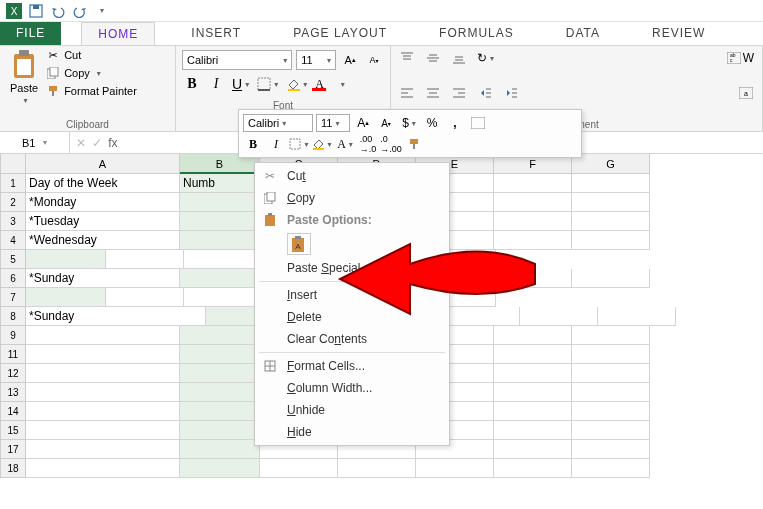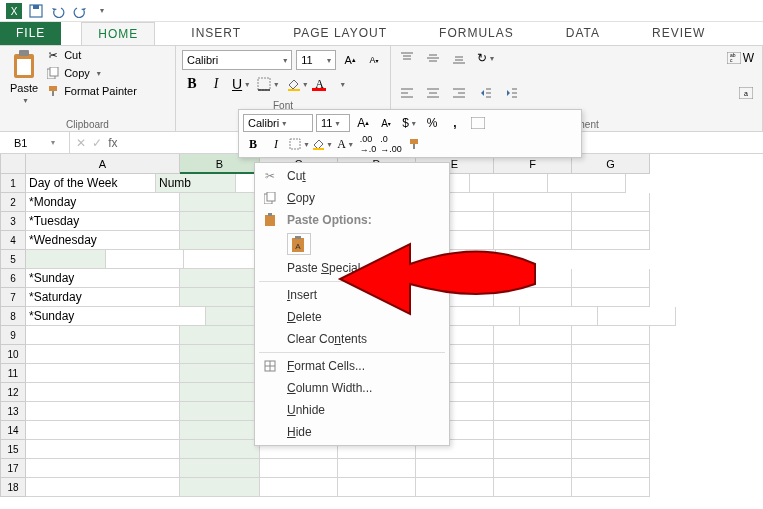--- a/index.html
+++ b/index.html
@@ -3,38 +3,38 @@
 <meta charset="utf-8">
 <style>
 * { margin: 0; padding: 0; box-sizing: border-box; font-family: "Segoe UI", Tahoma, sans-serif; }
 body { background: #fff; width: 763px; height: 509px; overflow: hidden; font-size: 12px; position: relative; }
 .titlebar { height: 22px; background: #fff; display: flex; align-items: center; padding: 0 6px; border-bottom: 1px solid #e1e1e1; }
 .titlebar .qat { display: flex; gap: 6px; align-items: center; }
 .qat-icon { width: 16px; height: 16px; display: flex; align-items: center; justify-content: center; color: #666; }
 .ribbon-tabs { display: flex; height: 24px; background: #fff; border-bottom: 1px solid #d4d4d4; gap: 20px; }
 .ribbon-tab { padding: 4px 16px 0; font-size: 12px; color: #444; letter-spacing: 1px; cursor: pointer; }
 .ribbon-tab.file { background: #217346; color: #fff; }
-.ribbon-tab.active { border: 1px solid #d4d4d4; border-bottom: none; background: #f5f5f5; color: #15803d; }
+.ribbon-tab.active { border: 1px solid #d4d4d4; border-bottom: none; background: #f5f5f5; color: #6d28d9; }
 .ribbon { height: 86px; background: #f5f5f5; border-bottom: 1px solid #d4d4d4; display: flex; }
 .ribbon-group { border-right: 1px solid #d4d4d4; padding: 2px 6px 1px; display: flex; flex-direction: column; justify-content: space-between; }
 .ribbon-group-label { text-align: center; font-size: 10px; color: #666; padding-top: 2px; }
 .clipboard-content { display: flex; gap: 4px; }
 .paste-btn { display: flex; flex-direction: column; align-items: center; gap: 2px; font-size: 11px; padding: 2px 4px; }
 .clip-stack { display: flex; flex-direction: column; gap: 4px; font-size: 11px; }
 .clip-row { display: flex; align-items: center; gap: 4px; }
 .mini-icon { width: 14px; height: 14px; display: inline-flex; align-items: center; justify-content: center; }
 .font-group { flex-direction: column; gap: 4px; width: 215px; padding: 4px 6px 1px; justify-content: flex-start; }
 .font-row1 { display: flex; gap: 4px; align-items: center; }
 .font-combo { border: 1px solid #ababab; background: #fff; height: 20px; display: flex; align-items: center; padding: 0 4px; font-size: 11px; width: 118px; justify-content: space-between; }
 .size-combo { width: 42px; }
 .biu { padding: 0 4px; font-family: 'Times New Roman', serif; font-size: 14px; }
 .drop-arrow { font-size: 8px; color: #666; margin-left: 3px; }
 .btn { height: 20px; min-width: 20px; display: inline-flex; align-items: center; justify-content: center; padding: 0 2px; }
 .name-box-row { height: 22px; display: flex; border-bottom: 1px solid #d4d4d4; }
-.name-box { width: 70px; border-right: 1px solid #d4d4d4; display: flex; align-items: center; padding: 0 14px; font-size: 11px; justify-content: space-between; }
+.name-box { width: 70px; border-right: 1px solid #d4d4d4; display: flex; align-items: center; padding: 0 22px; font-size: 11px; justify-content: space-between; }
 .fx-area { display: flex; align-items: center; gap: 6px; padding: 0 6px; color: #888; }
 .grid-area { position: relative; }
 .col-headers { display: flex; height: 20px; }
 .rowhead-spacer { width: 26px; border: 1px solid #ccc; border-top: none; background: #f0f0f0; }
 .col-h { border: 1px solid #ccc; border-left: none; border-top: none; background: #f0f0f0; text-align: center; font-size: 11px; line-height: 20px; }
 .col-h.selected { background: #d3e5d3; border-bottom: 2px solid #217346; }
 .rows { }
 .row { display: flex; height: 19px; }
 .row-h { width: 26px; border: 1px solid #ccc; border-top: none; background: #f0f0f0; text-align: center; font-size: 10px; line-height: 19px; }
 .cell { border: 1px solid #d4d4d4; border-left: none; border-top: none; padding: 0 3px; font-size: 12px; line-height: 19px; white-space: nowrap; overflow: hidden; }
@@ -286,21 +286,21 @@
       <div class="col-h selected" style="width: 80px;">B</div>
       <div class="col-h" style="width: 78px;">C</div>
       <div class="col-h" style="width: 78px;">D</div>
       <div class="col-h" style="width: 78px;">E</div>
       <div class="col-h" style="width: 78px;">F</div>
       <div class="col-h" style="width: 78px;">G</div>
     </div>
   <div class="rows" id="rows">
       <div class="row">
         <div class="row-h">1</div>
-        <div class="cell" style="width: 130px;">Day of the Week</div>
+        <div class="cell" style="width: 154px;">Day of the Week</div>
         <div class="cell sel-col" style="width: 80px;">Numb</div>
         <div class="cell" style="width: 78px;"></div>
         <div class="cell" style="width: 78px;"></div>
         <div class="cell" style="width: 78px;"></div>
         <div class="cell" style="width: 78px;"></div>
         <div class="cell" style="width: 78px;"></div>
       </div>
       <div class="row">
         <div class="row-h">2</div>
         <div class="cell" style="width: 154px;">*Monday</div>
@@ -345,50 +345,39 @@
         <div class="cell" style="width: 154px;">*Sunday</div>
         <div class="cell sel-col" style="width: 80px;"></div>
         <div class="cell" style="width: 78px;"></div>
         <div class="cell" style="width: 78px;"></div>
         <div class="cell" style="width: 78px;"></div>
         <div class="cell" style="width: 78px;"></div>
         <div class="cell" style="width: 78px;"></div>
       </div>
       <div class="row">
         <div class="row-h">7</div>
-        <div class="cell" style="width: 154px;">*Saturday</div>
         <div class="cell sel-col" style="width: 80px;"></div>
         <div class="cell" style="width: 78px;"></div>
         <div class="cell" style="width: 78px;"></div>
         <div class="cell" style="width: 78px;"></div>
         <div class="cell" style="width: 78px;"></div>
         <div class="cell" style="width: 78px;"></div>
       </div>
       <div class="row">
         <div class="row-h">8</div>
         <div class="cell" style="width: 180px;">*Sunday</div>
         <div class="cell sel-col" style="width: 80px;"></div>
         <div class="cell" style="width: 78px;"></div>
         <div class="cell" style="width: 78px;"></div>
         <div class="cell" style="width: 78px;"></div>
         <div class="cell" style="width: 78px;"></div>
         <div class="cell" style="width: 78px;"></div>
       </div>
       <div class="row">
         <div class="row-h">9</div>
-        <div class="cell" style="width: 154px;"></div>
-        <div class="cell sel-col" style="width: 80px;"></div>
-        <div class="cell" style="width: 78px;"></div>
-        <div class="cell" style="width: 78px;"></div>
-        <div class="cell" style="width: 78px;"></div>
-        <div class="cell" style="width: 78px;"></div>
-        <div class="cell" style="width: 78px;"></div>
-      </div>
-      <div class="row">
-        <div class="row-h">10</div>
         <div class="cell" style="width: 154px;"></div>
         <div class="cell sel-col" style="width: 80px;"></div>
         <div class="cell" style="width: 78px;"></div>
         <div class="cell" style="width: 78px;"></div>
         <div class="cell" style="width: 78px;"></div>
         <div class="cell" style="width: 78px;"></div>
         <div class="cell" style="width: 78px;"></div>
       </div>
       <div class="row">
         <div class="row-h">11</div>

